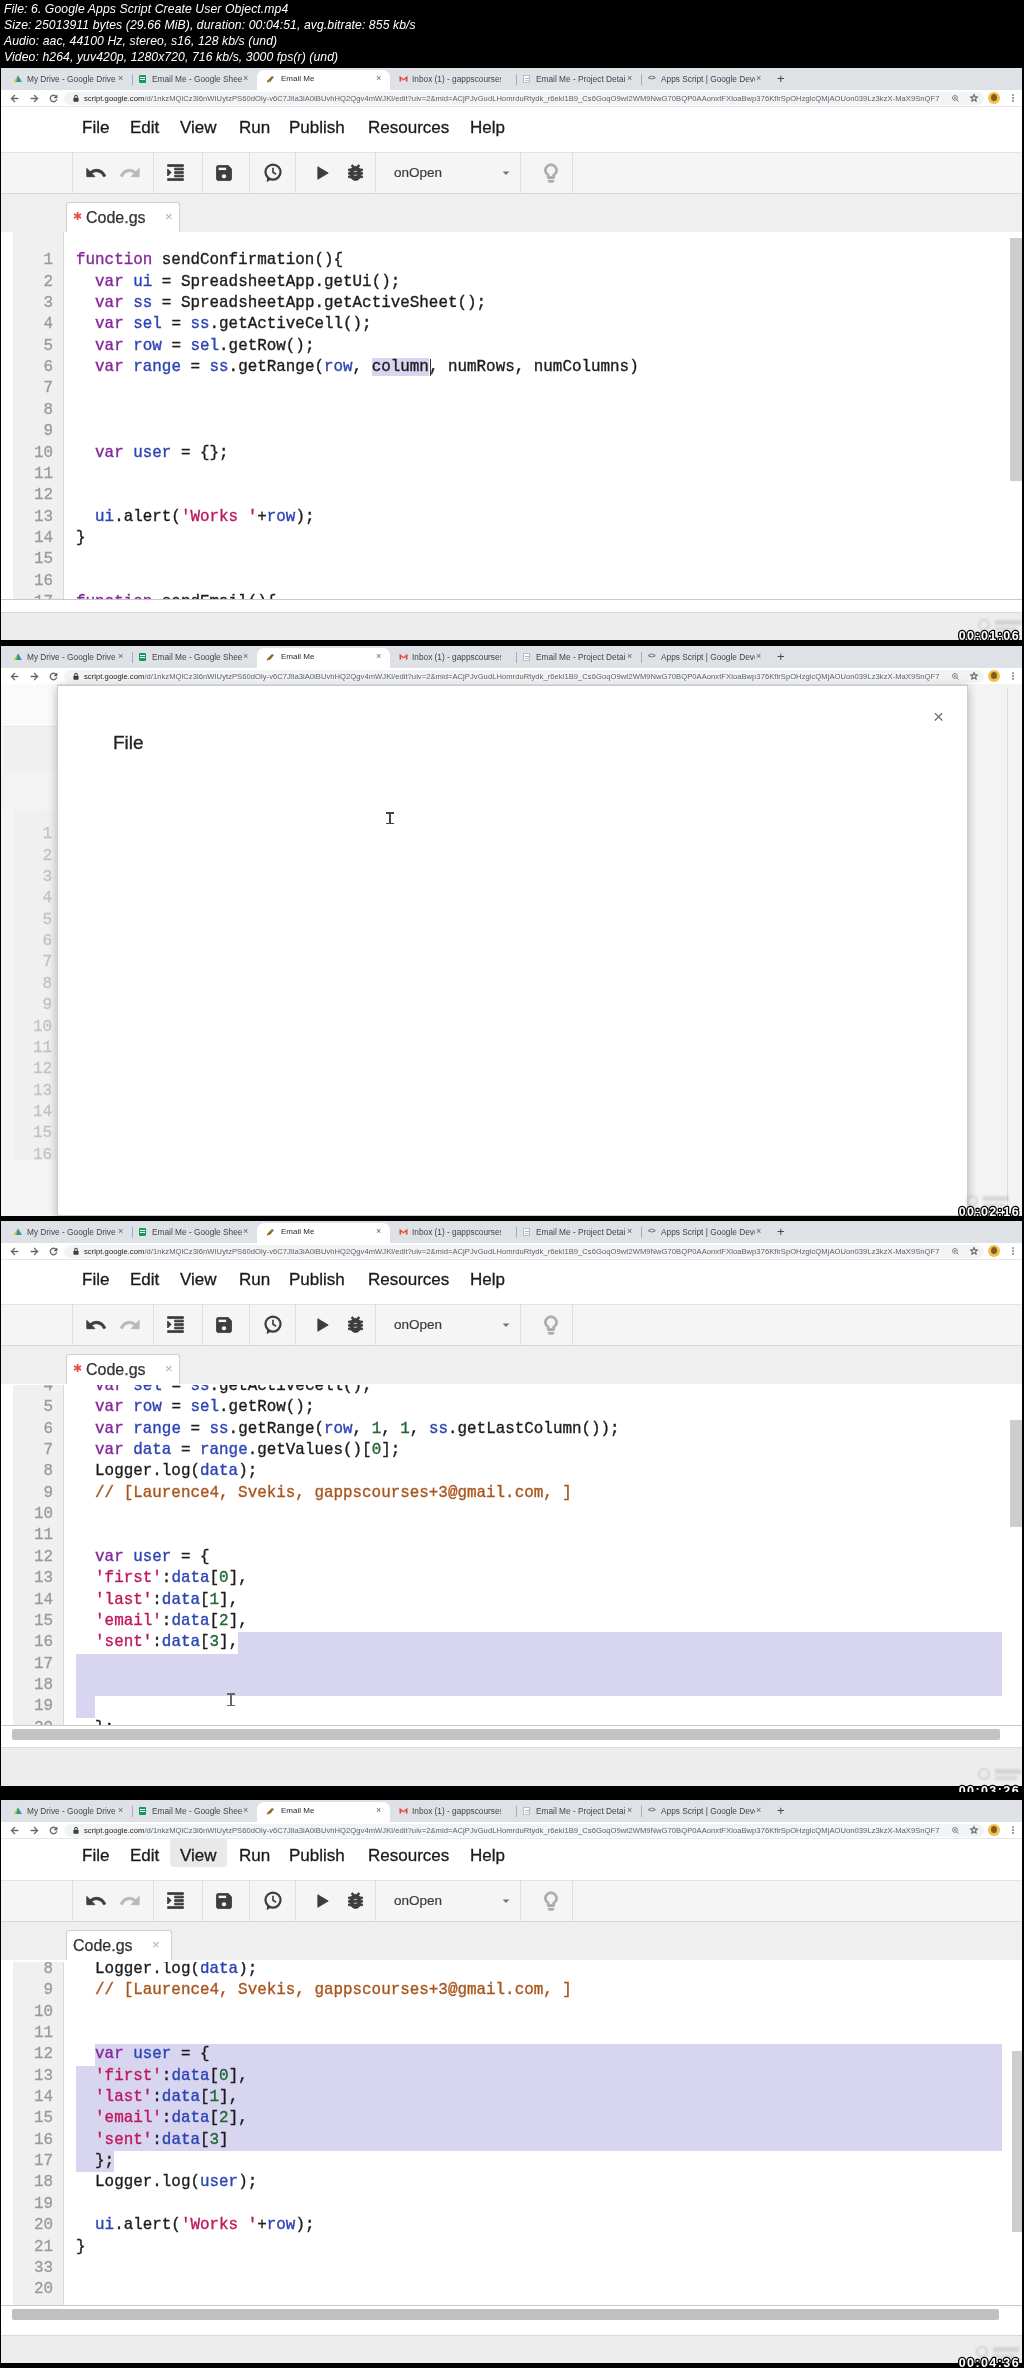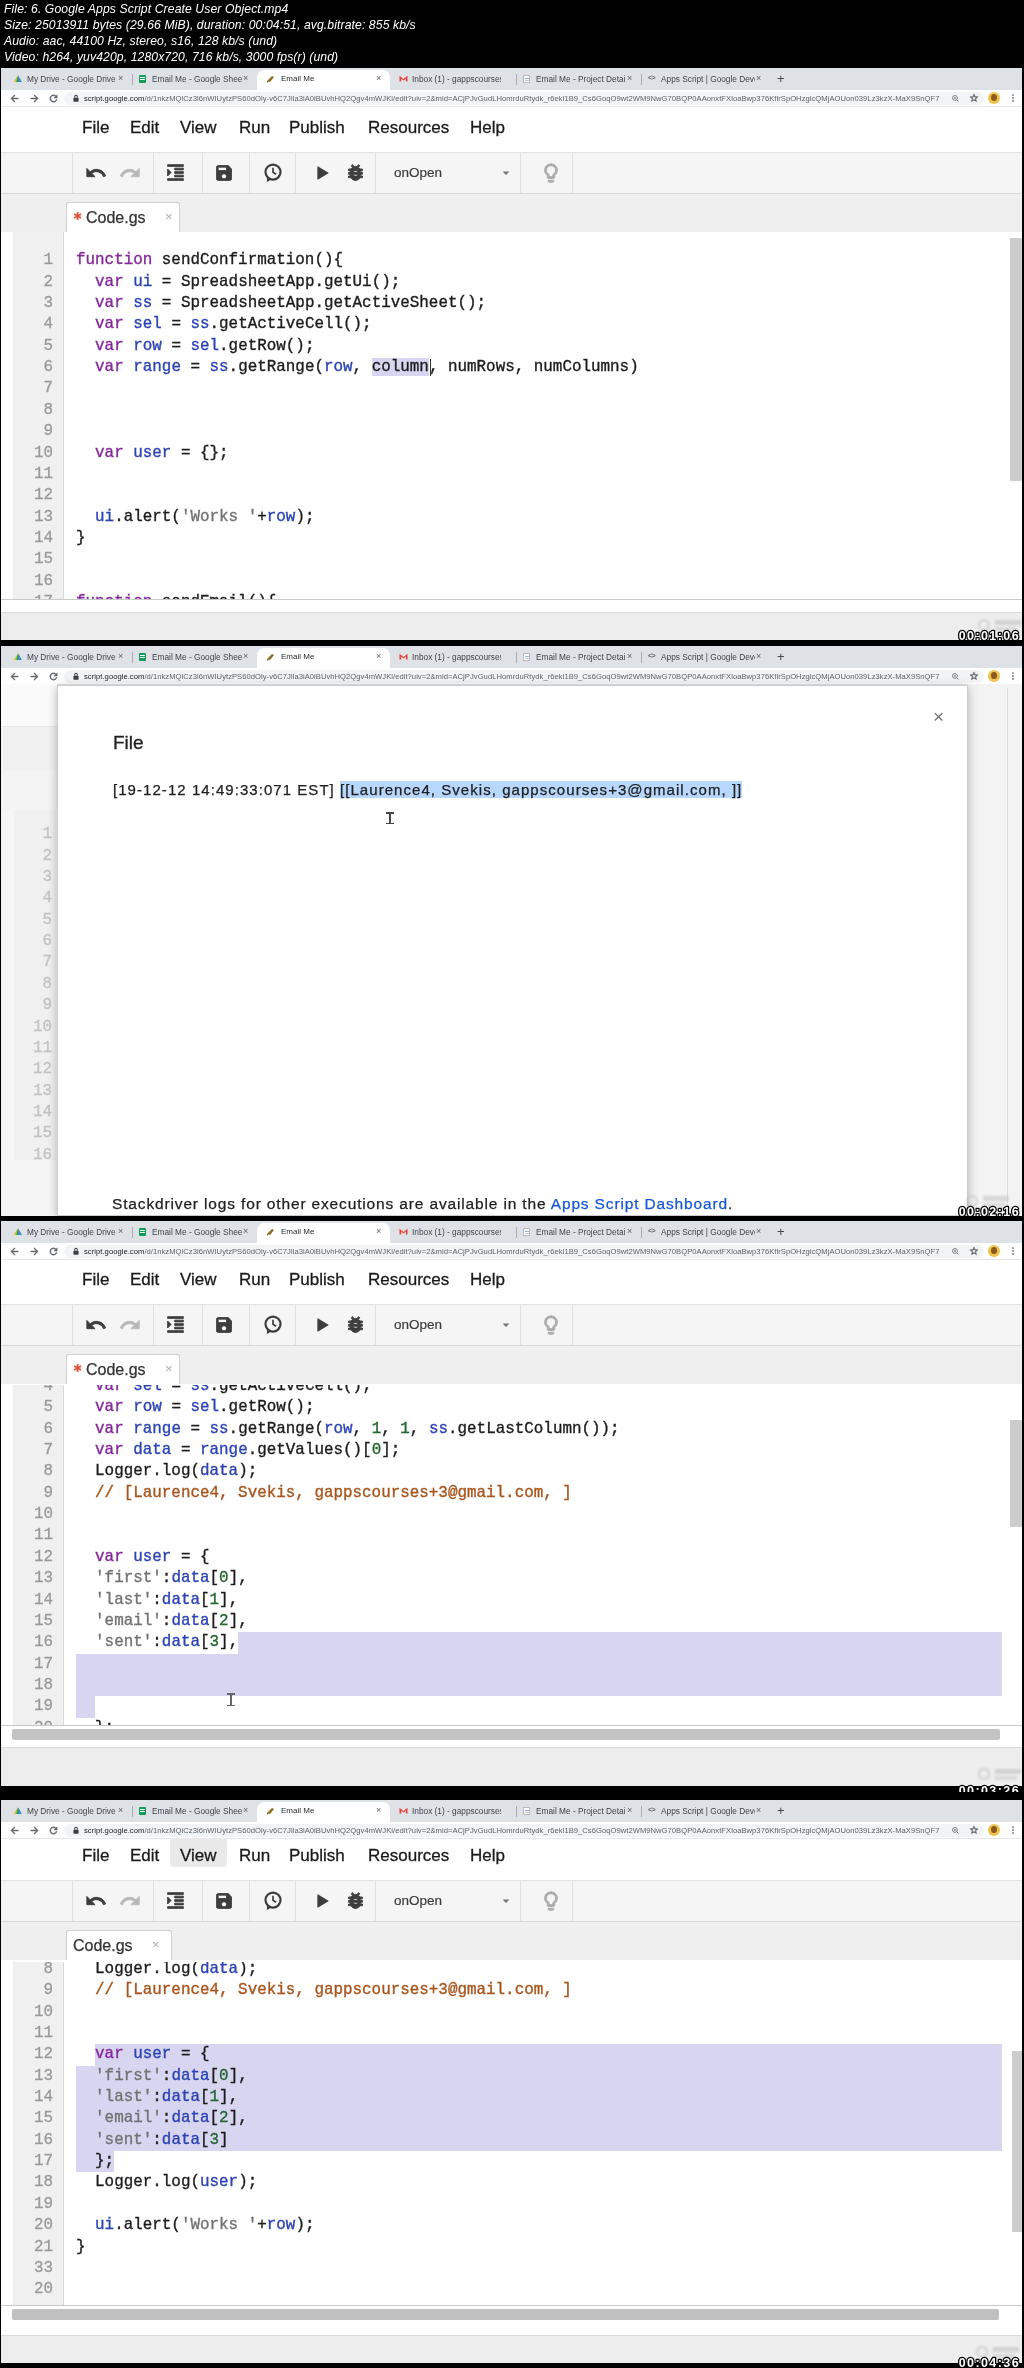--- a/index.html
+++ b/index.html
@@ -1,17 +1,17 @@
 <!DOCTYPE html>
 <html><head><meta charset="utf-8"><title>t</title><style>
 * {margin:0;padding:0;box-sizing:border-box}
 html,body {width:1024px;height:2368px;background:#000;font-family:"Liberation Sans",sans-serif}
 #page {position:relative;width:1024px;height:2368px;background:#000;overflow:hidden;will-change:transform}
 .fr {position:absolute;left:0;width:1024px;height:576px;background:#000;overflow:hidden}
-.k {color:#86289b} .d {color:#2c44b4} .s {color:#737373}
+.k {color:#86289b} .d {color:#2c44b4} .s {color:#be185d}
 .n {color:#226633} .c {color:#a8551c}
 .hl {background:#d8d5f0}
 svg {stroke:none}
 </style></head><body>
 <div id="page">
 <div style="position:absolute;left:4px;top:1px;font-style:italic;font-size:12.2px;line-height:16px;color:#fff;letter-spacing:0.1px">
       <div>File: 6. Google Apps Script Create User Object.mp4</div>
       <div>Size: 25013911 bytes (29.66 MiB), duration: 00:04:51, avg.bitrate: 855 kb/s</div>
       <div>Audio: aac, 44100 Hz, stereo, s16, 128 kb/s (und)</div>
       <div>Video: h264, yuv420p, 1280x720, 716 kb/s, 3000 fps(r) (und)</div>
@@ -268,25 +268,23 @@
         <div style="height:21.36px">13</div>
         <div style="height:21.36px">14</div>
         <div style="height:21.36px">15</div>
         <div style="height:21.36px">16</div>
       </div>
       <div style="position:absolute;left:968px;top:44px;width:54px;height:532px;background:#f3f3f3"></div>
       <div style="position:absolute;left:1007px;top:48px;width:1px;height:528px;background:#dcdcdc"></div>
       <div style="position:absolute;left:57px;top:44.5px;width:911px;height:531.5px;background:#fff;border:1px solid #cccccc;box-shadow:0 2px 9px rgba(0,0,0,0.28)"></div>
       <div style="position:absolute;left:933px;top:66px;font-size:19px;color:#737373">×</div>
       <div style="position:absolute;left:113px;top:92px;font-size:19px;color:#212121;-webkit-text-stroke:0.3px">File</div>
-      <div style="position:absolute;left:113px;top:141px;font-size:15px;color:#202020;white-space:pre;letter-spacing:1.05px;-webkit-text-stroke:0.25px">[19-12-12 14:49:33:071 EST] <span style="background:#b8d7fc">[[Laurence4, Svekis, gappscourses+3@gmail.com, ]]</span></div>
       <div style="position:absolute;left:389px;top:172px;width:1.5px;height:12px;background:#444"></div>
       <div style="position:absolute;left:386px;top:172px;width:7.5px;height:1.5px;background:#444"></div>
       <div style="position:absolute;left:386px;top:182.5px;width:7.5px;height:1.5px;background:#444"></div>
-      <div style="position:absolute;left:112px;top:555px;font-size:15.5px;color:#202020;letter-spacing:0.85px;-webkit-text-stroke:0.25px">Stackdriver logs for other executions are available in the <span style="color:#1558d6">Apps Script Dashboard</span>.</div>
       <div style="position:absolute;left:966px;top:552px;width:48px;height:18px;filter:blur(1px)">
         <div style="position:absolute;left:0;top:3px;width:12px;height:12px;border-radius:50%;border:2px solid rgba(160,160,160,0.38)"></div>
         <div style="position:absolute;left:17px;top:4px;width:26px;height:5px;background:rgba(160,160,160,0.34)"></div>
         <div style="position:absolute;left:17px;top:11px;width:22px;height:4px;background:rgba(160,160,160,0.25)"></div>
       </div>
       <svg style="position:absolute;right:1px;top:563px" width="118" height="17">
         <text x="115" y="12.5" text-anchor="end" font-family="Liberation Sans" font-size="12.5" font-weight="bold" letter-spacing="1.4" fill="#fff" stroke="#000" stroke-width="2.6" paint-order="stroke" stroke-linejoin="round">00:02:16</text>
       </svg>
       <div style="position:absolute;left:1022px;top:0;width:2px;height:576px;background:#000"></div>
     </div>

